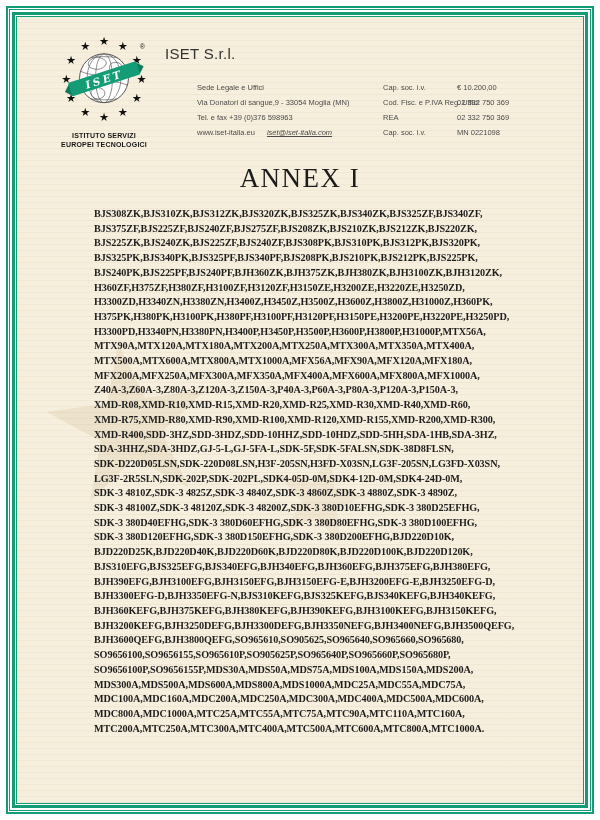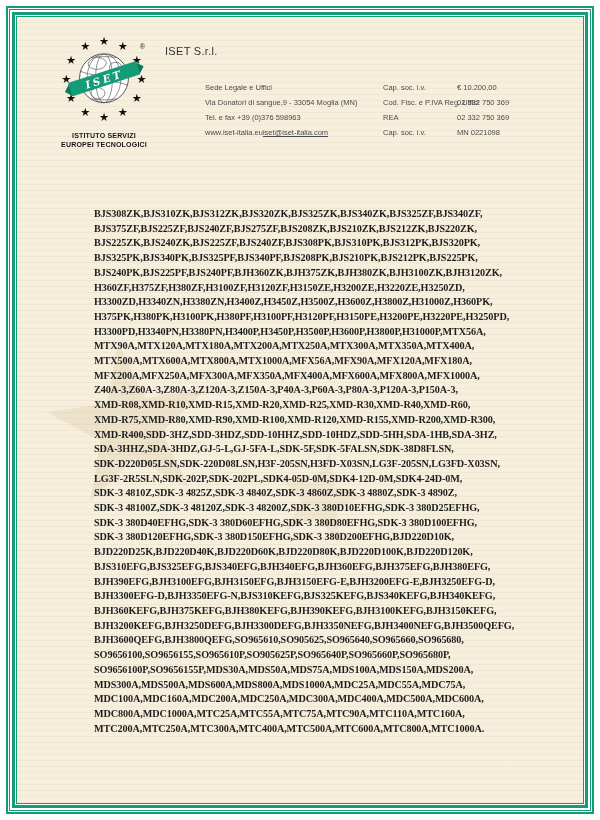--- a/index.html
+++ b/index.html
@@ -19,29 +19,29 @@
   
   .watermark{position:absolute;color:rgba(198,173,128,0.20);pointer-events:none;
       font-family:"DejaVu Sans",sans-serif;line-height:1;}
   .wm-a{left:18px;top:300px;font-size:210px;transform:rotate(-8deg);}
   .wm-b{left:250px;top:420px;font-size:120px;transform:rotate(12deg);color:rgba(198,173,128,0.14);}
   
   .logo-block{position:absolute;left:36px;top:18px;width:102px;text-align:center;}
   .logo-block svg{display:block;margin:0 auto;}
   .logo-caption{margin-top:2px;font-size:7px;font-weight:bold;color:#161616;
       letter-spacing:0.2px;line-height:9px;font-family:"Liberation Sans",sans-serif;}
-  .company-name{position:absolute;left:148px;top:28px;font-size:11px;color:#333;
+  .company-name{position:absolute;left:148px;top:28px;font-size:15px;color:#333;
       letter-spacing:0.3px;}
   .info-grid{position:absolute;left:148px;top:66px;width:400px;
       font-size:7.5px;color:#4a4a4a;}
   .info-row{position:relative;height:15px;}
-  .cell-left{position:absolute;left:12px;top:0;white-space:nowrap;padding-left:28px;}
+  .cell-left{position:absolute;left:4px;top:0;white-space:nowrap;padding-left:28px;}
   .cell-label{position:absolute;left:190px;top:0;white-space:nowrap;margin-left:28px;}
   .cell-value{position:absolute;left:292px;top:0;white-space:nowrap;text-align:center;}
-  .email-link{text-decoration:underline;margin-left:0;color:#4a4a4a;}
+  .email-link{text-decoration:underline;margin-left:12px;color:#4a4a4a;font-style:italic;}
   
   .annex-title{position:absolute;left:0;right:0;top:146px;margin:0;text-align:center;
       font-family:"Liberation Serif",serif;font-weight:normal;font-size:27px;
       letter-spacing:1.5px;color:#1c1c1c;}
   
   .annex-list{position:absolute;left:0;right:0;top:190px;margin:0 auto;width:412px;
       font-family:"Liberation Serif",serif;font-size:10.2px;line-height:14.7px;
       letter-spacing:-0.1px;color:#1d1d1d;white-space:pre-line;text-align:left;font-weight:bold;}
 </style>
 </head>
@@ -122,20 +122,21 @@
        </div>
        <div class="info-row">
          <span class="cell-left">
            <span>www.iset-italia.eu</span><a href="#" class="email-link">iset@iset-italia.com</a>
          </span>
          <span class="cell-label">Cap. soc. i.v.</span>
          <span class="cell-value">MN 0221098</span>
        </div>
      </div>
 
+     <h1 class="annex-title">ANNEX I</h1>
 
      <div class="annex-list">BJS308ZK,BJS310ZK,BJS312ZK,BJS320ZK,BJS325ZK,BJS340ZK,BJS325ZF,BJS340ZF,
 BJS375ZF,BJS225ZF,BJS240ZF,BJS275ZF,BJS208ZK,BJS210ZK,BJS212ZK,BJS220ZK,
 BJS225ZK,BJS240ZK,BJS225ZF,BJS240ZF,BJS308PK,BJS310PK,BJS312PK,BJS320PK,
 BJS325PK,BJS340PK,BJS325PF,BJS340PF,BJS208PK,BJS210PK,BJS212PK,BJS225PK,
 BJS240PK,BJS225PF,BJS240PF,BJH360ZK,BJH375ZK,BJH380ZK,BJH3100ZK,BJH3120ZK,
 H360ZF,H375ZF,H380ZF,H3100ZF,H3120ZF,H3150ZE,H3200ZE,H3220ZE,H3250ZD,
 H3300ZD,H3340ZN,H3380ZN,H3400Z,H3450Z,H3500Z,H3600Z,H3800Z,H31000Z,H360PK,
 H375PK,H380PK,H3100PK,H380PF,H3100PF,H3120PF,H3150PE,H3200PE,H3220PE,H3250PD,
 H3300PD,H3340PN,H3380PN,H3400P,H3450P,H3500P,H3600P,H3800P,H31000P,MTX56A,

